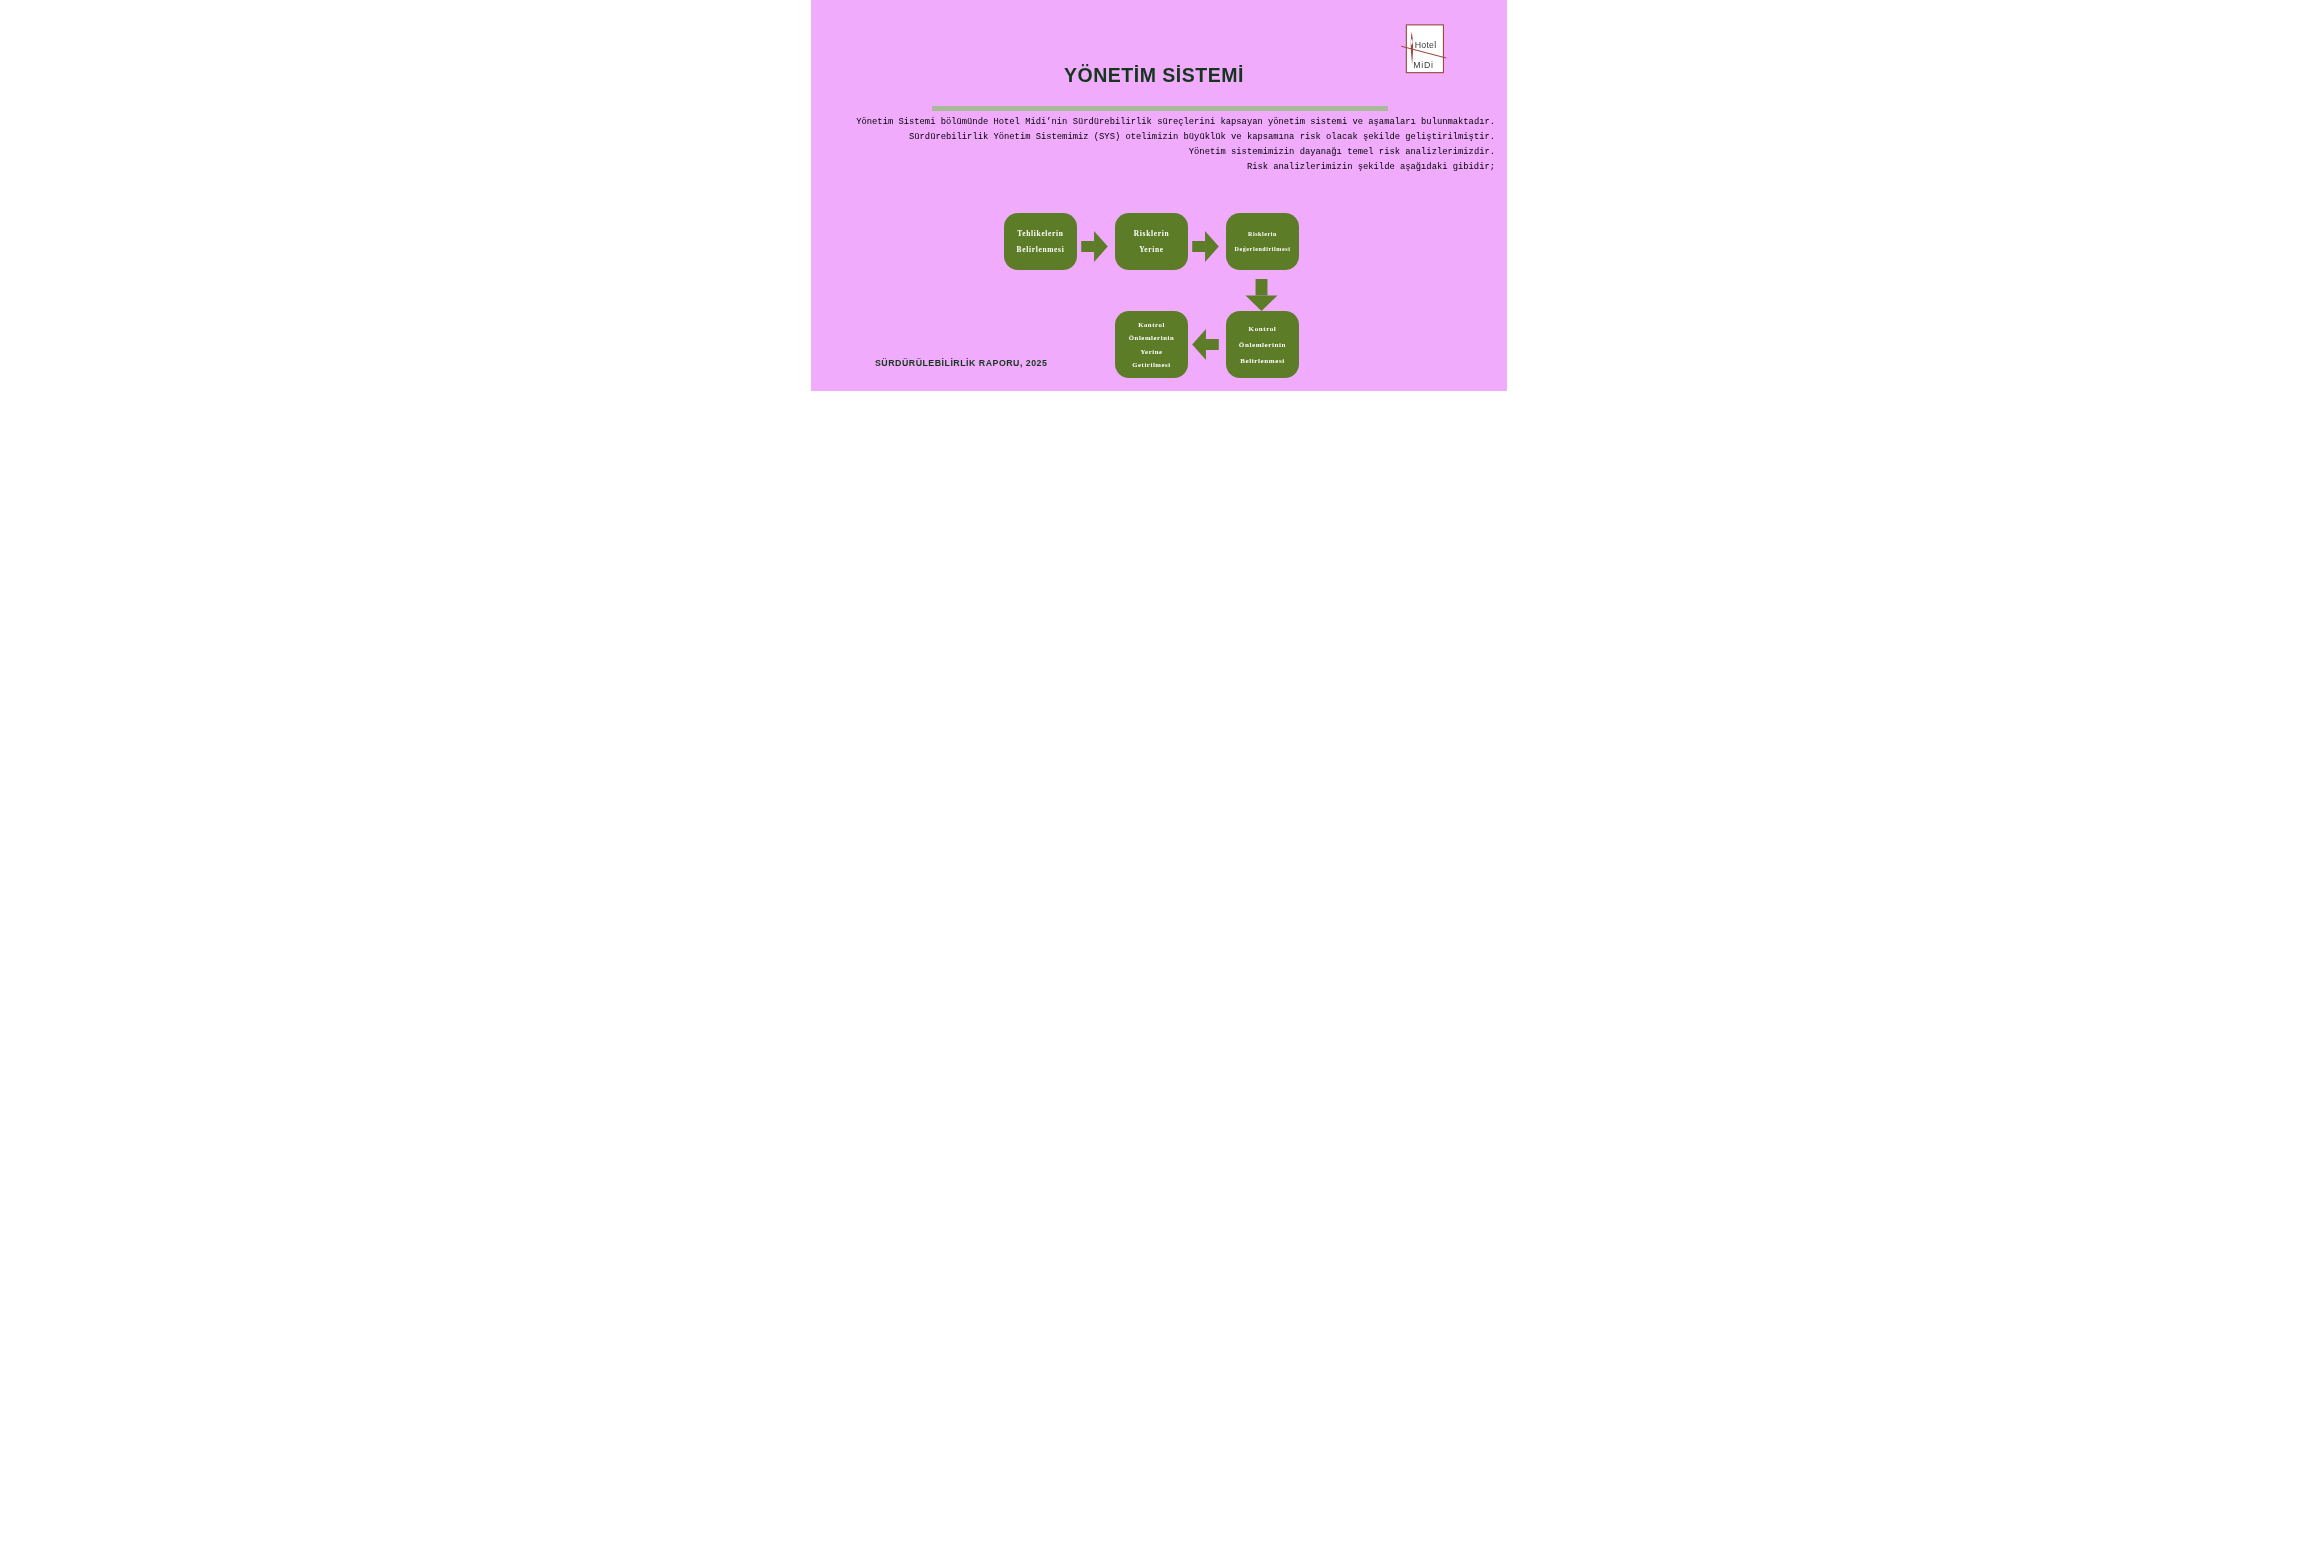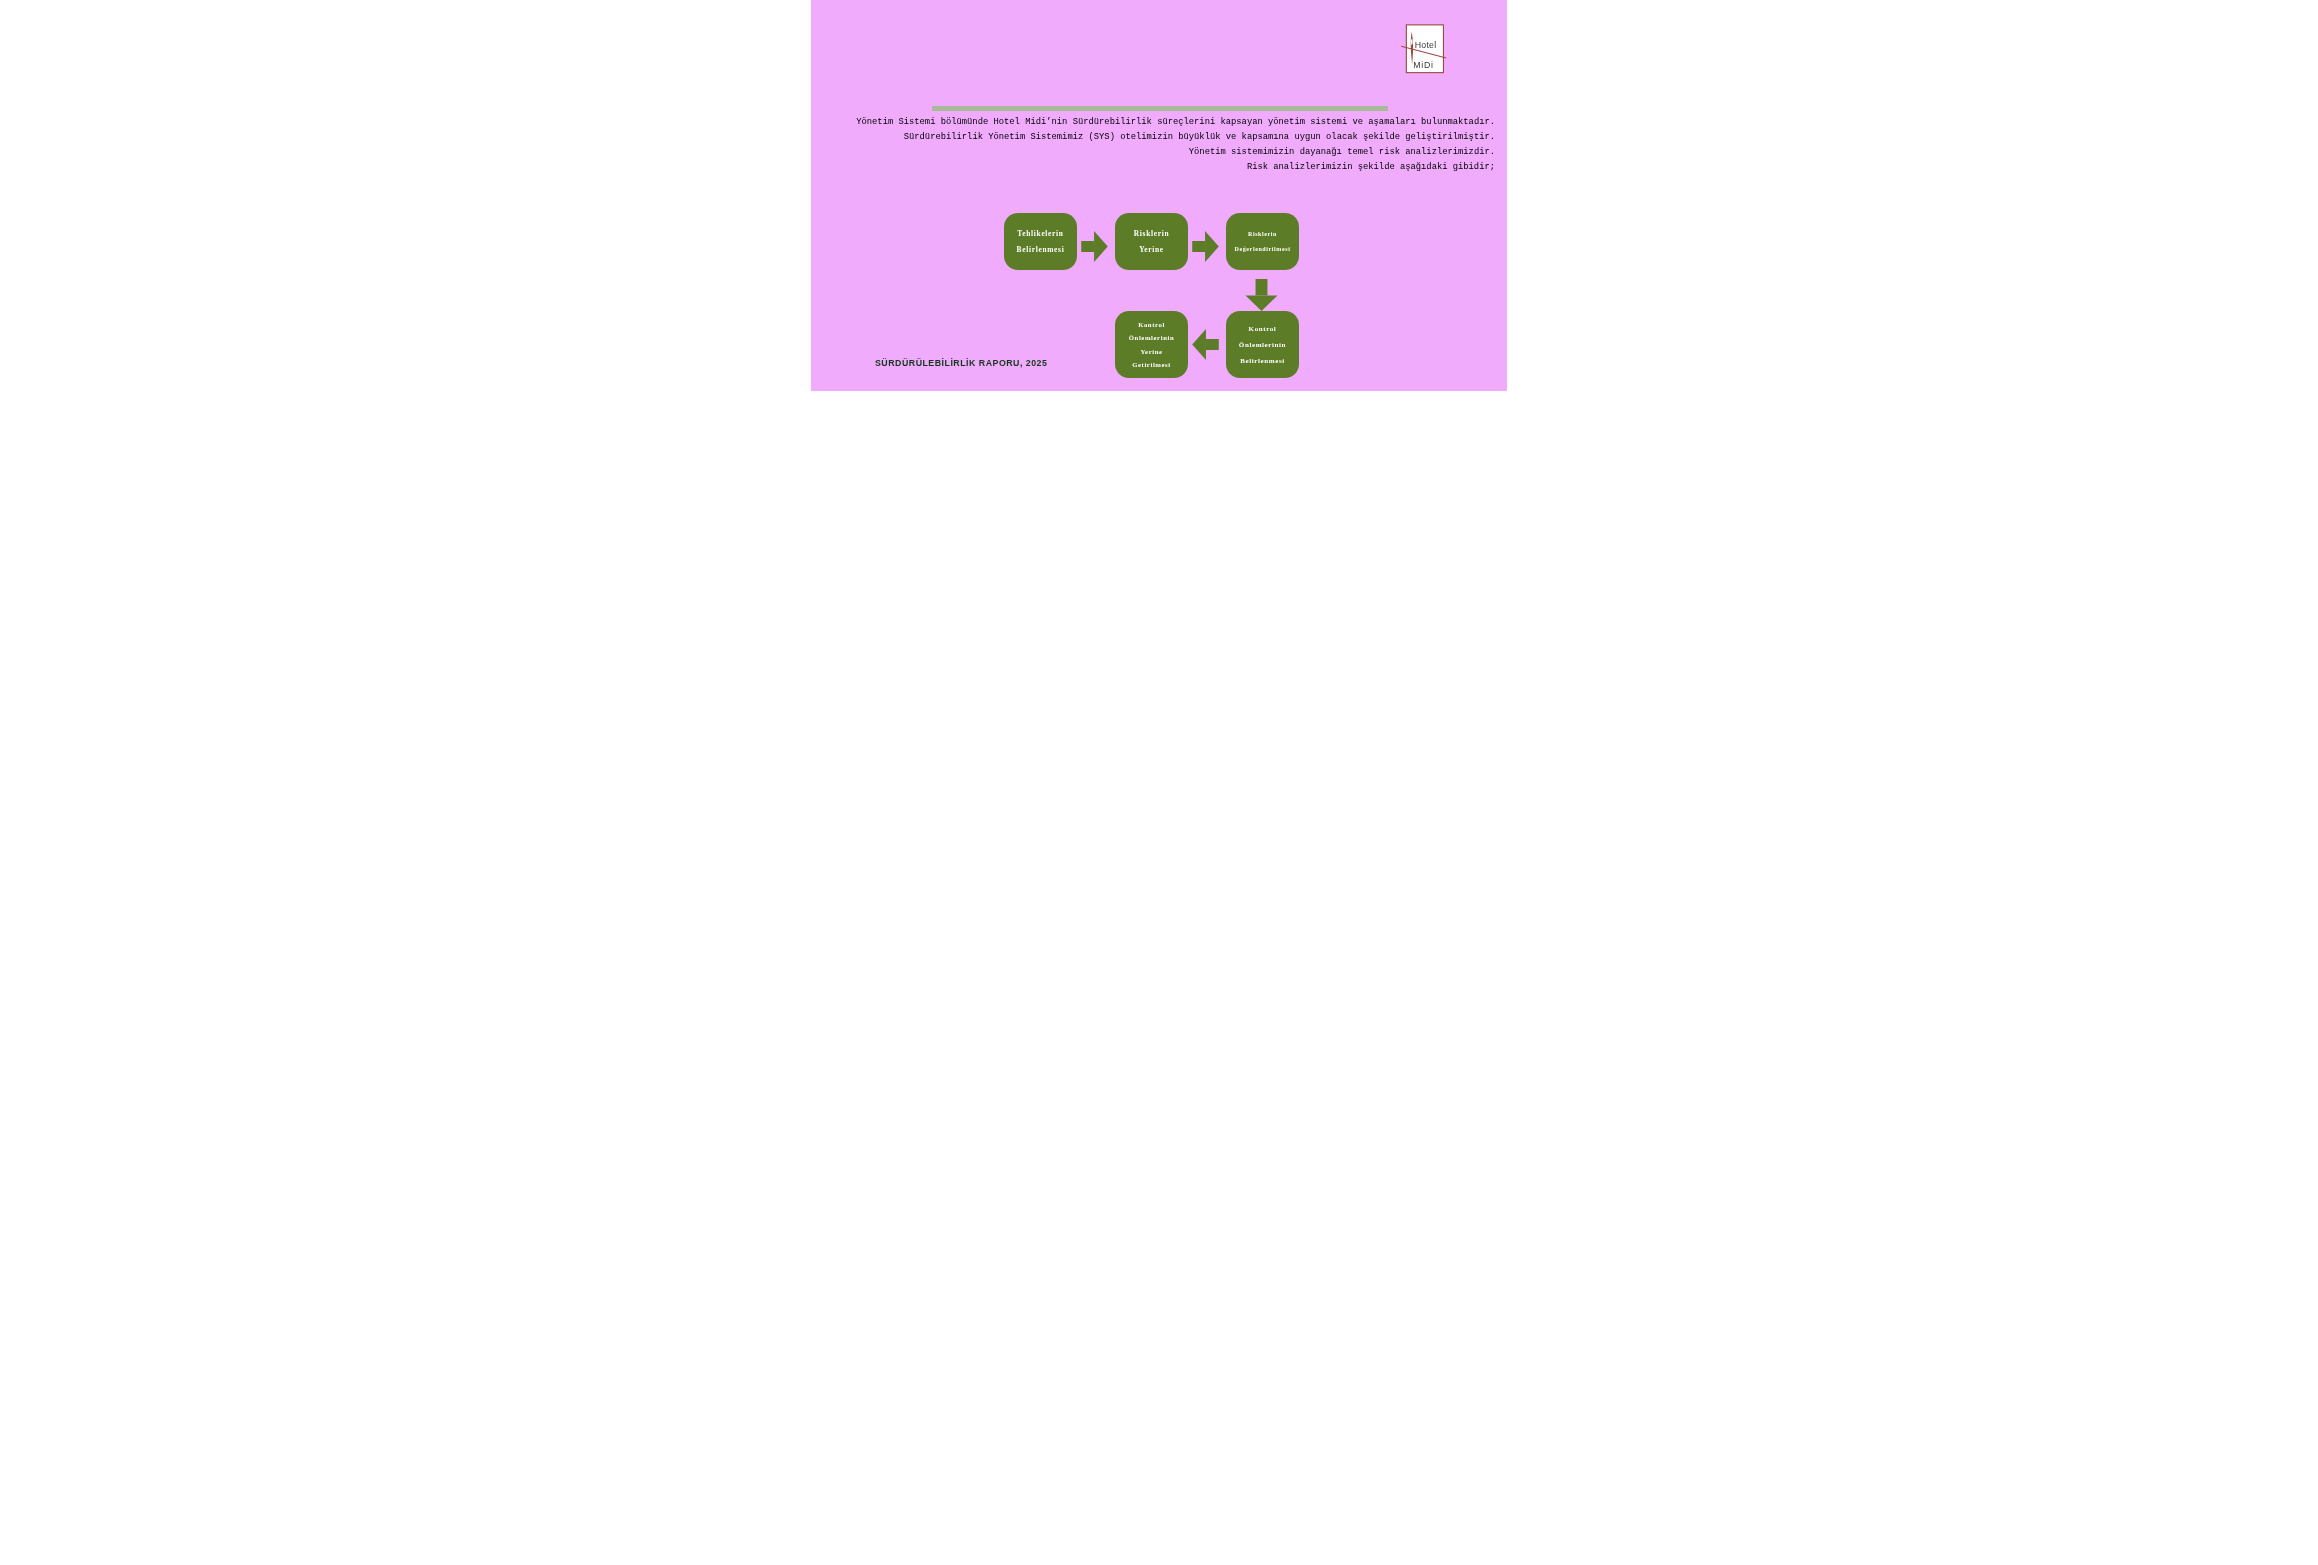--- a/index.html
+++ b/index.html
@@ -99,26 +99,27 @@
     </g>
     <g>
       <path d="M29.5,19 C33.2,40 33.6,55 30.5,89 C26.8,55 26.4,40 29.5,19 Z" fill="var(--logo-red)"></path>
       <ellipse cx="29.6" cy="41" rx="1.9" ry="6.5" fill="#ffffff"></ellipse>
       <line x1="7" y1="50" x2="104" y2="75.5" stroke="var(--logo-red)" stroke-width="2.3"></line>
     </g>
     <text x="36" y="53" letter-spacing="0.5">Hotel</text>
     <text x="33" y="97" letter-spacing="1.5">MiDi</text>
   </svg>
 
+  <h1 class="title">YÖNETİM SİSTEMİ</h1>
 
   <div class="divider"></div>
 
   <div class="intro">
     <div>Yönetim Sistemi bölümünde Hotel Midi’nin Sürdürebilirlik süreçlerini kapsayan yönetim sistemi ve aşamaları bulunmaktadır.</div>
-    <div>Sürdürebilirlik Yönetim Sistemimiz (SYS) otelimizin büyüklük ve kapsamına uygun olacak şekilde geliştirilmiştir.</div>
+    <div>Sürdürebilirlik Yönetim Sistemimiz (SYS) otelimizin büyüklük ve kapsamına risk olacak şekilde geliştirilmiştir.</div>
     <div>Yönetim sistemimizin dayanağı temel risk analizlerimizdir.</div>
     <div>Risk analizlerimizin şekilde aşağıdaki gibidir;</div>
   </div>
 
   <div class="fbox b1">
     <div class="line">Tehlikelerin</div>
     <div class="line">Belirlenmesi</div>
   </div>
 
   <svg class="arrow ar1" width="27" height="33" viewBox="0 0 58 72">

